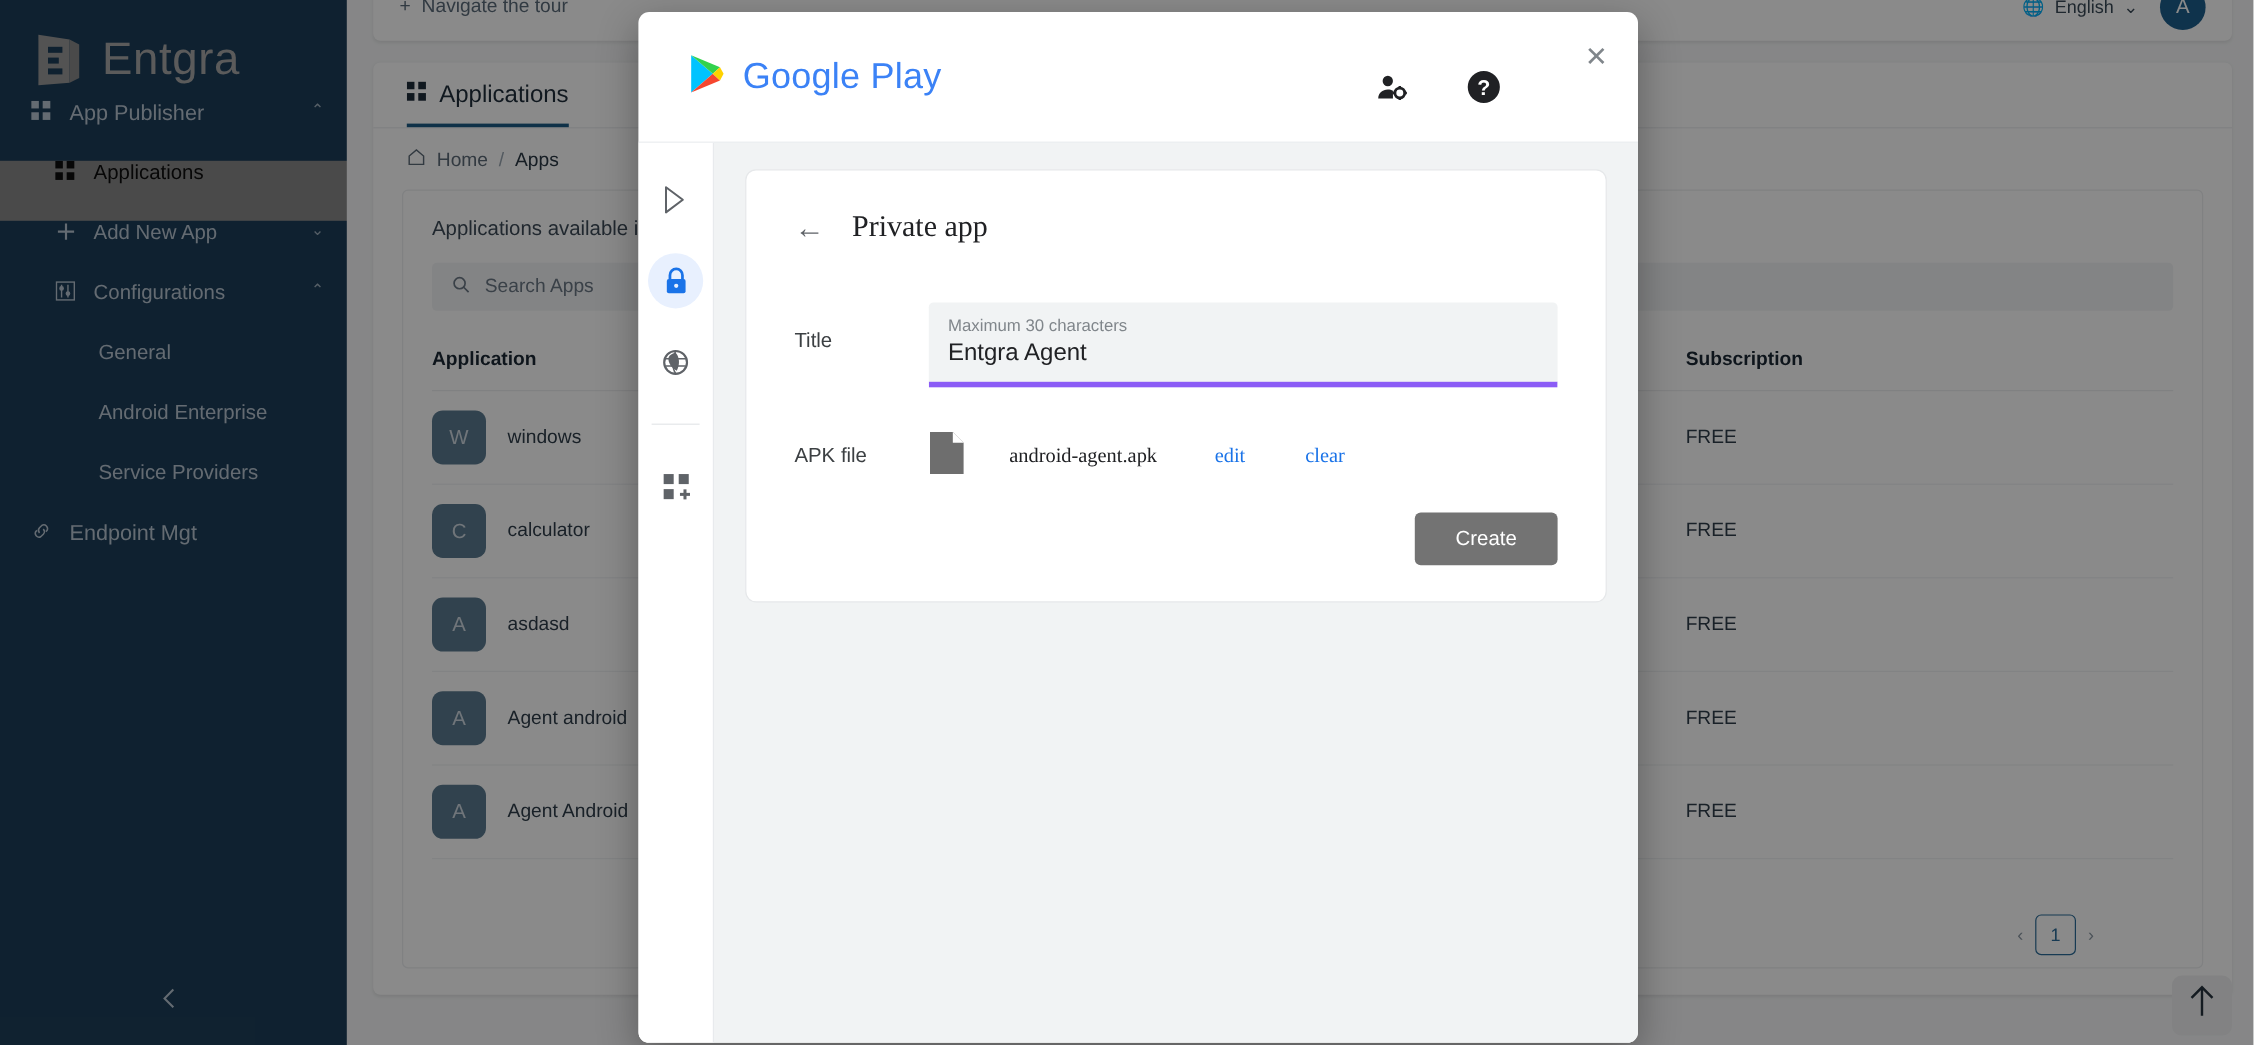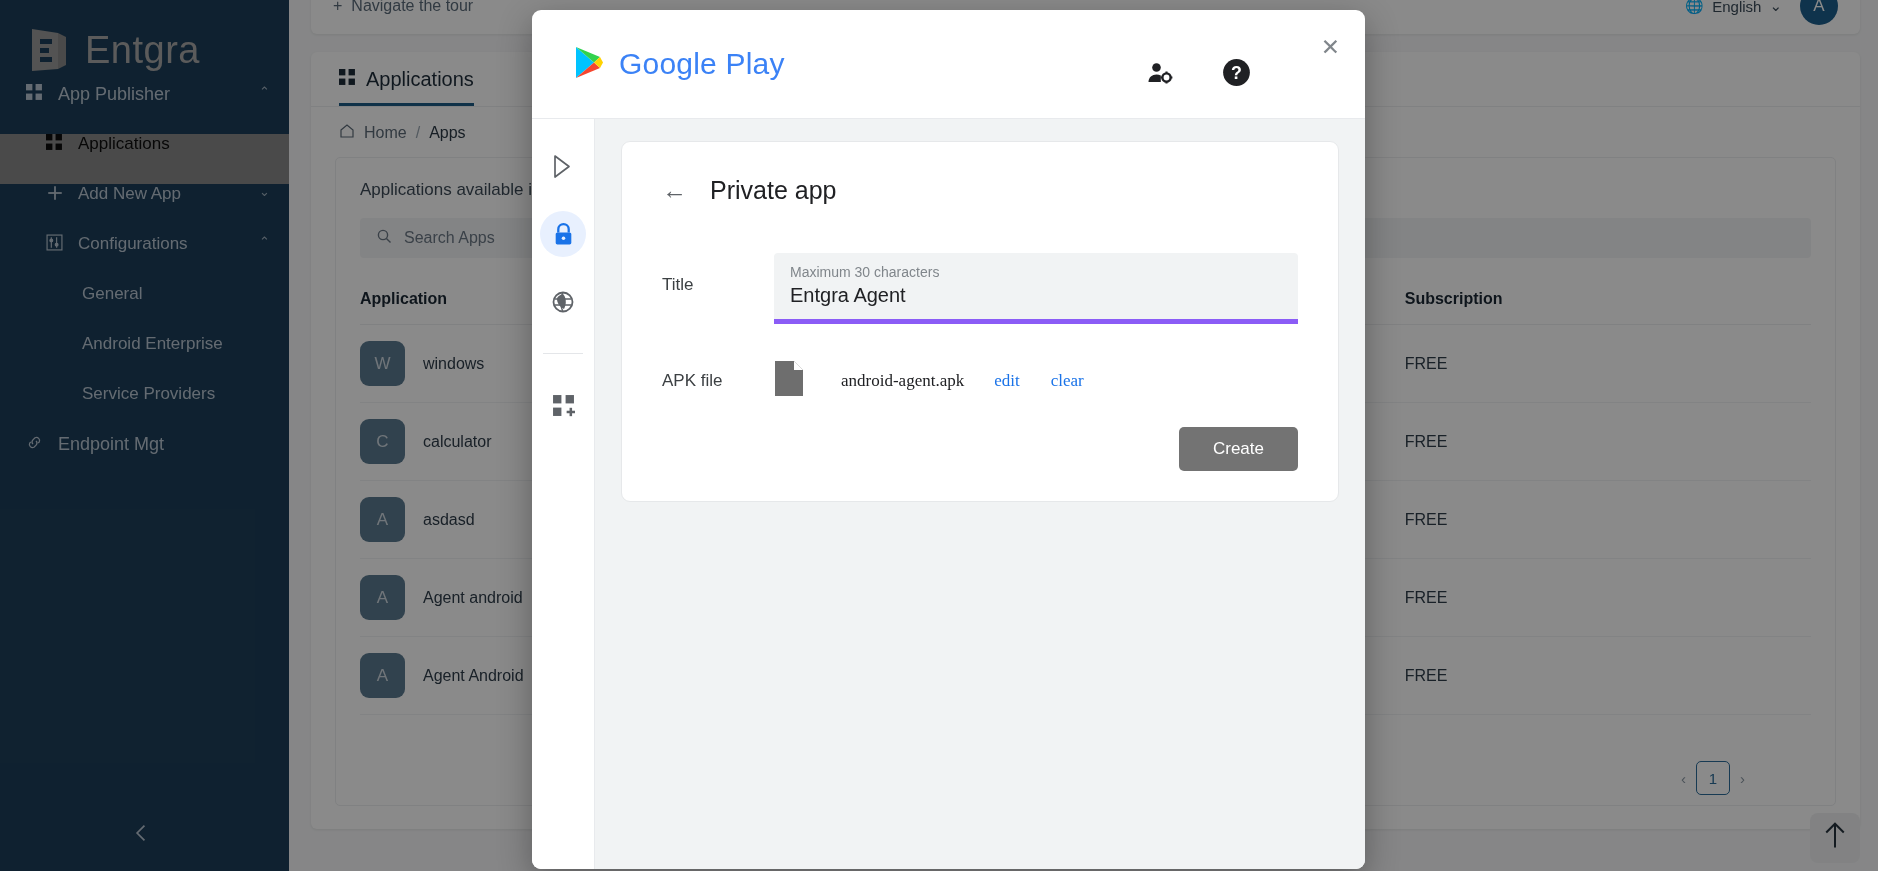--- a/index.html
+++ b/index.html
@@ -127,38 +127,38 @@
   .rail-ico.active { background: #e8f0fe; }
   .rail-div { width: 40px; height: 1px; background: #e4e6e9; margin: 6px 0; }
 
   .m-content { flex: 1; background: #f1f3f4; padding: 22px 26px; overflow: hidden; }
   .form-card {
     background: #ffffff; border: 1px solid #e6e8ea; border-radius: 9px;
     padding: 34px 40px 30px 40px;
   }
   .fc-title { display:flex; align-items:center; gap: 23px; margin-bottom: 48px; }
   .back-arrow { font-size: 25px; color: #5f6368; cursor:pointer; line-height: 1; }
-  .fc-title-text { font-size: 25px; color: #202124; }
+  .fc-title-text { font-size: 25px; color: #202124; font-family: Liberation Serif, serif; }
 
   .f-row { display:flex; align-items: flex-start; margin-bottom: 36px; }
   .f-label { width: 112px; font-size: 17px; color: #3c4043; padding-top: 22px; flex: none; }
   .f-field { flex: 1; }
   .filled-input {
     background: #f1f3f4; border-bottom: 5px solid #8b5cf6; border-radius: 4px 4px 0 0;
     padding: 11px 16px 12px 16px; cursor: text;
   }
   .fi-hint { font-size: 14px; color: #80868b; margin-bottom: 4px; }
   .fi-value { font-size: 20px; color: #202124; }
 
   .f-row.apk { align-items: center; margin-bottom: 26px; }
   .f-label.apk { padding-top: 0; }
   .apk-line { display:flex; align-items:center; gap: 0; font-family: Liberation Serif, serif; }
   .apk-name { font-size: 17px; color: #202124; margin-left: 37px; }
-  .apk-link { font-size: 17px; color: #1a73e8; margin-left: 30px; cursor:pointer; }
-  .apk-link.clear { margin-left: 31px; }
+  .apk-link { font-size: 17px; color: #1a73e8; margin-left: 48px; cursor:pointer; }
+  .apk-link.clear { margin-left: 50px; }
 
   .f-actions { display:flex; justify-content: flex-end; }
   .create-btn {
     background: #737373; color: #ffffff; font-size: 17px; border: none;
     border-radius: 5px; padding: 12px 34px; cursor: pointer;
     font-family: "Liberation Sans", sans-serif;
   }
 </style>
 </head>
 <body>

